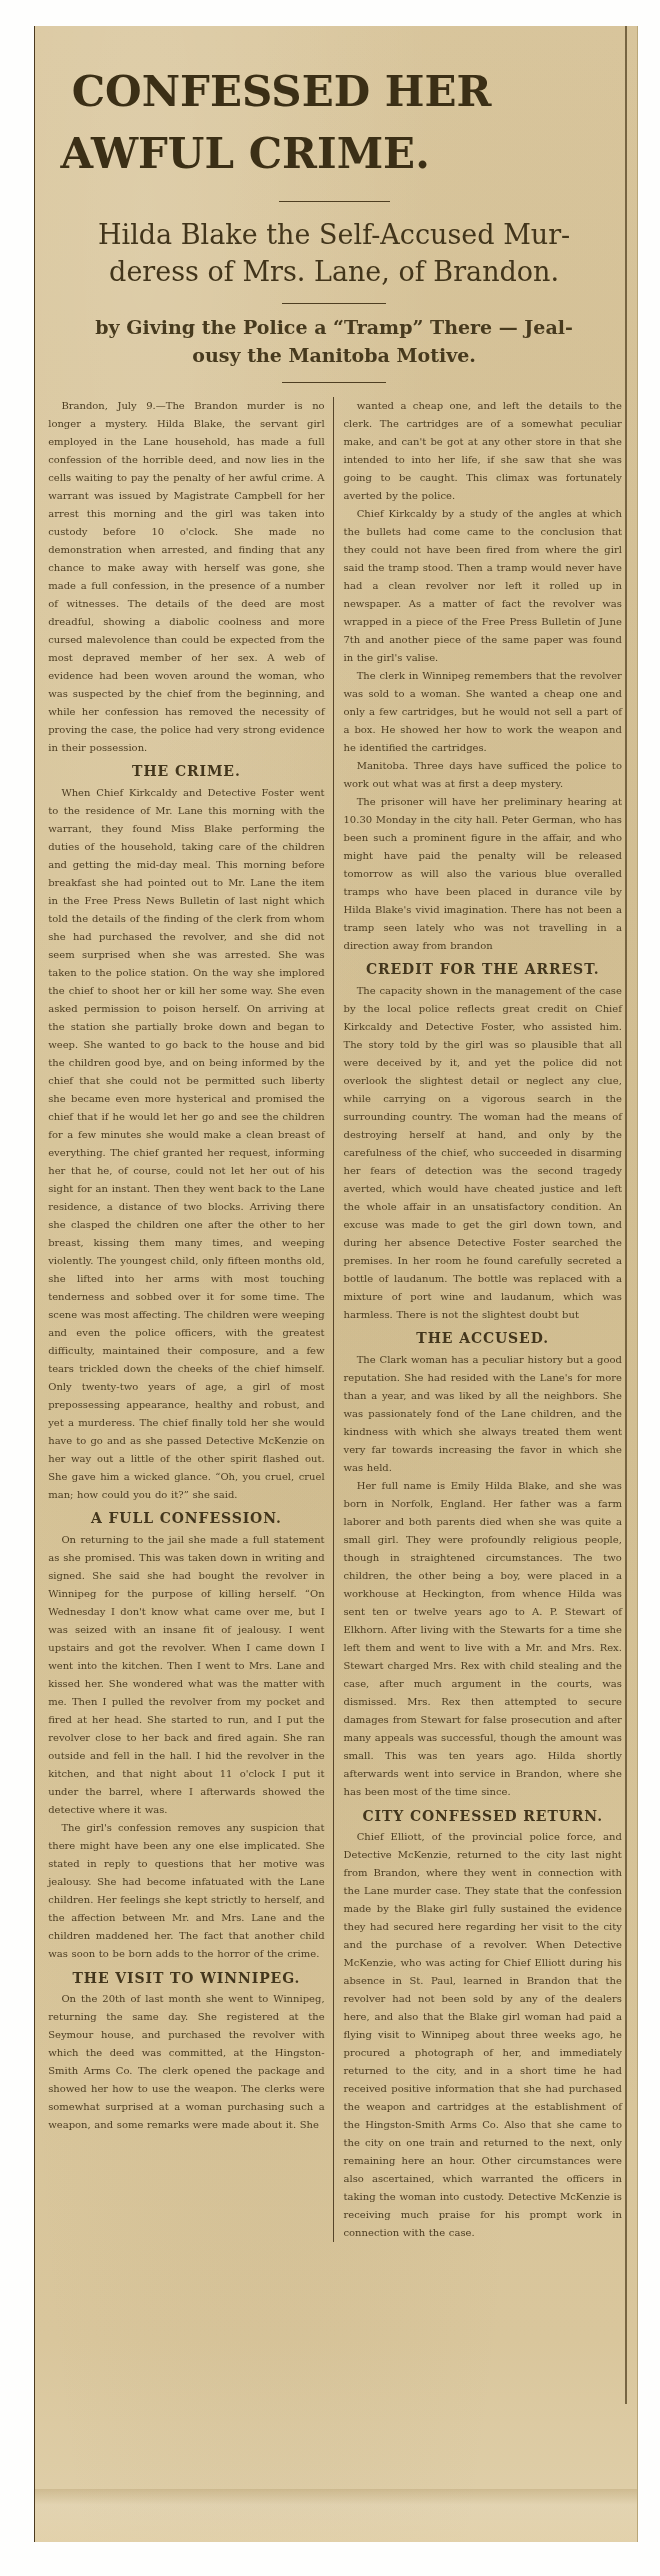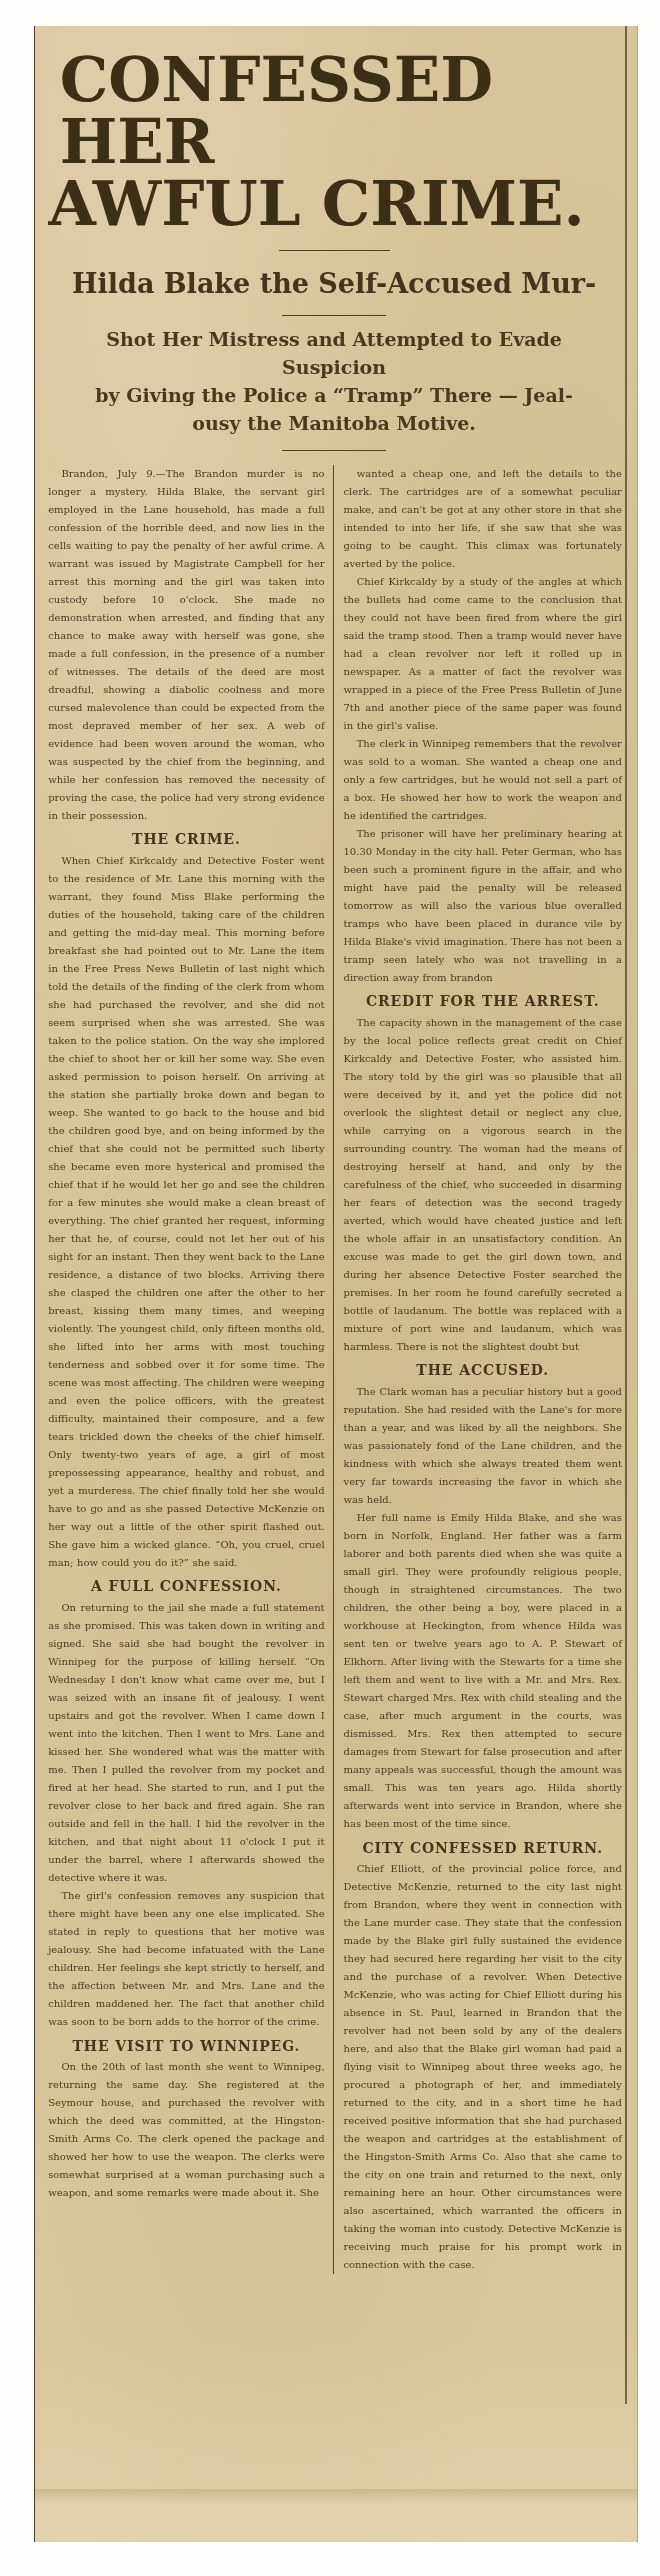--- a/index.html
+++ b/index.html
@@ -26,32 +26,32 @@
   .rule-right {
     position:absolute; top:0; right:10.4px; width:1.9px; height:2378px;
     background:#554424; opacity:.75;
   }
   .crease {
     position:absolute; left:0; right:0; bottom:0; height:53px;
     background:linear-gradient(rgba(150,120,65,0.22), rgba(255,255,255,0.10) 30%, rgba(228,210,170,0.55));
     pointer-events:none;
   }
   .headline {
-    font-weight:bold; color:#3b2f16; font-size:61px; line-height:62px;
-    letter-spacing:0px; margin:4px;
+    font-weight:bold; color:#3b2f16; font-size:42px; line-height:62px;
+    letter-spacing:0px; margin:16px;
   }
   .headline .l1 { display:block; padding-left:11.3px; }
   .headline .l2 { display:block; text-align:left; padding-right:13.2px; }
   .divider {
     width:111px; border:0; border-top:1.9px solid #4e3e22;
     margin:15px auto 11.3px auto;
   }
   .divider.small { width:104px; margin:13.2px auto 9.4px auto; }
   .subhead {
-    font-weight:bold; color:#42351b; font-size:27px; line-height:37px;
+    font-weight:normal; color:#42351b; font-size:27px; line-height:37px;
     text-align:center; margin:13.2px 0 0 0;
   }
   .subhead span { display:block; }
   .deck {
     font-weight:bold; color:#473a1e; font-size:19px; line-height:28px;
     text-align:center; margin:9.4px 7.5px 0 7.5px;
   }
   .deck span { display:block; }
   .columns {
     display:flex; margin-top:13.2px; align-items:stretch;
@@ -81,26 +81,26 @@
 
     <h1 class="headline">
       <span class="l1">CONFESSED HER</span>
       <span class="l2">AWFUL CRIME.</span>
     </h1>
 
     <hr class="divider">
 
     <h2 class="subhead">
       <span>Hilda Blake the Self-Accused Mur-</span>
+      <span>deress of Mrs. Lane, of Brandon.</span>
     </h2>
 
     <hr class="divider small">
 
     <h3 class="deck">
-      <span>Shot Her Mistress and Attempted to Evade Suspicion</span>
       <span>by Giving the Police a “Tramp” There — Jeal-</span>
       <span>ousy the Manitoba Motive.</span>
     </h3>
 
     <hr class="divider small">
 
     <div class="columns">
 
       <div class="col left">
         <p>Brandon, July 9.—The Brandon murder is no longer a mystery. Hilda Blake, the servant girl employed in the Lane household, has made a full confession of the horrible deed, and now lies in the cells waiting to pay the penalty of her awful crime. A warrant was issued by Magistrate Campbell for her arrest this morning and the girl was taken into custody before 10 o'clock. She made no demonstration when arrested, and finding that any chance to make away with herself was gone, she made a full confession, in the presence of a number of witnesses. The details of the deed are most dreadful, showing a diabolic coolness and more cursed malevolence than could be expected from the most depraved member of her sex. A web of evidence had been woven around the woman, who was suspected by the chief from the beginning, and while her confession has removed the necessity of proving the case, the police had very strong evidence in their possession.</p>
@@ -110,20 +110,21 @@
         <p>On returning to the jail she made a full statement as she promised. This was taken down in writing and signed. She said she had bought the revolver in Winnipeg for the purpose of killing herself. “On Wednesday I don't know what came over me, but I was seized with an insane fit of jealousy. I went upstairs and got the revolver. When I came down I went into the kitchen. Then I went to Mrs. Lane and kissed her. She wondered what was the matter with me. Then I pulled the revolver from my pocket and fired at her head. She started to run, and I put the revolver close to her back and fired again. She ran outside and fell in the hall. I hid the revolver in the kitchen, and that night about 11 o'clock I put it under the barrel, where I afterwards showed the detective where it was.</p>
         <p>The girl's confession removes any suspicion that there might have been any one else implicated. She stated in reply to questions that her motive was jealousy. She had become infatuated with the Lane children. Her feelings she kept strictly to herself, and the affection between Mr. and Mrs. Lane and the children maddened her. The fact that another child was soon to be born adds to the horror of the crime.</p>
         <div class="crosshead">THE VISIT TO WINNIPEG.</div>
         <p>On the 20th of last month she went to Winnipeg, returning the same day. She registered at the Seymour house, and purchased the revolver with which the deed was committed, at the Hingston-Smith Arms Co. The clerk opened the package and showed her how to use the weapon. The clerks were somewhat surprised at a woman purchasing such a weapon, and some remarks were made about it. She</p>
       </div>
 
       <div class="col right">
         <p>wanted a cheap one, and left the details to the clerk. The cartridges are of a somewhat peculiar make, and can't be got at any other store in that she intended to into her life, if she saw that she was going to be caught. This climax was fortunately averted by the police.</p>
         <p>Chief Kirkcaldy by a study of the angles at which the bullets had come came to the conclusion that they could not have been fired from where the girl said the tramp stood. Then a tramp would never have had a clean revolver nor left it rolled up in newspaper. As a matter of fact the revolver was wrapped in a piece of the Free Press Bulletin of June 7th and another piece of the same paper was found in the girl's valise.</p>
         <p>The clerk in Winnipeg remembers that the revolver was sold to a woman. She wanted a cheap one and only a few cartridges, but he would not sell a part of a box. He showed her how to work the weapon and he identified the cartridges.</p>
+        <p>Manitoba. Three days have sufficed the police to work out what was at first a deep mystery.</p>
         <p>The prisoner will have her preliminary hearing at 10.30 Monday in the city hall. Peter German, who has been such a prominent figure in the affair, and who might have paid the penalty will be released tomorrow as will also the various blue overalled tramps who have been placed in durance vile by Hilda Blake's vivid imagination. There has not been a tramp seen lately who was not travelling in a direction away from brandon</p>
         <div class="crosshead">CREDIT FOR THE ARREST.</div>
         <p>The capacity shown in the management of the case by the local police reflects great credit on Chief Kirkcaldy and Detective Foster, who assisted him. The story told by the girl was so plausible that all were deceived by it, and yet the police did not overlook the slightest detail or neglect any clue, while carrying on a vigorous search in the surrounding country. The woman had the means of destroying herself at hand, and only by the carefulness of the chief, who succeeded in disarming her fears of detection was the second tragedy averted, which would have cheated justice and left the whole affair in an unsatisfactory condition. An excuse was made to get the girl down town, and during her absence Detective Foster searched the premises. In her room he found carefully secreted a bottle of laudanum. The bottle was replaced with a mixture of port wine and laudanum, which was harmless. There is not the slightest doubt but</p>
         <div class="crosshead">THE ACCUSED.</div>
         <p>The Clark woman has a peculiar history but a good reputation. She had resided with the Lane's for more than a year, and was liked by all the neighbors. She was passionately fond of the Lane children, and the kindness with which she always treated them went very far towards increasing the favor in which she was held.</p>
         <p>Her full name is Emily Hilda Blake, and she was born in Norfolk, England. Her father was a farm laborer and both parents died when she was quite a small girl. They were profoundly religious people, though in straightened circumstances. The two children, the other being a boy, were placed in a workhouse at Heckington, from whence Hilda was sent ten or twelve years ago to A. P. Stewart of Elkhorn. After living with the Stewarts for a time she left them and went to live with a Mr. and Mrs. Rex. Stewart charged Mrs. Rex with child stealing and the case, after much argument in the courts, was dismissed. Mrs. Rex then attempted to secure damages from Stewart for false prosecution and after many appeals was successful, though the amount was small. This was ten years ago. Hilda shortly afterwards went into service in Brandon, where she has been most of the time since.</p>
         <div class="crosshead">CITY CONFESSED RETURN.</div>
         <p>Chief Elliott, of the provincial police force, and Detective McKenzie, returned to the city last night from Brandon, where they went in connection with the Lane murder case. They state that the confession made by the Blake girl fully sustained the evidence they had secured here regarding her visit to the city and the purchase of a revolver. When Detective McKenzie, who was acting for Chief Elliott during his absence in St. Paul, learned in Brandon that the revolver had not been sold by any of the dealers here, and also that the Blake girl woman had paid a flying visit to Winnipeg about three weeks ago, he procured a photograph of her, and immediately returned to the city, and in a short time he had received positive information that she had purchased the weapon and cartridges at the establishment of the Hingston-Smith Arms Co. Also that she came to the city on one train and returned to the next, only remaining here an hour. Other circumstances were also ascertained, which warranted the officers in taking the woman into custody. Detective McKenzie is receiving much praise for his prompt work in connection with the case.</p>
 
       </div>

